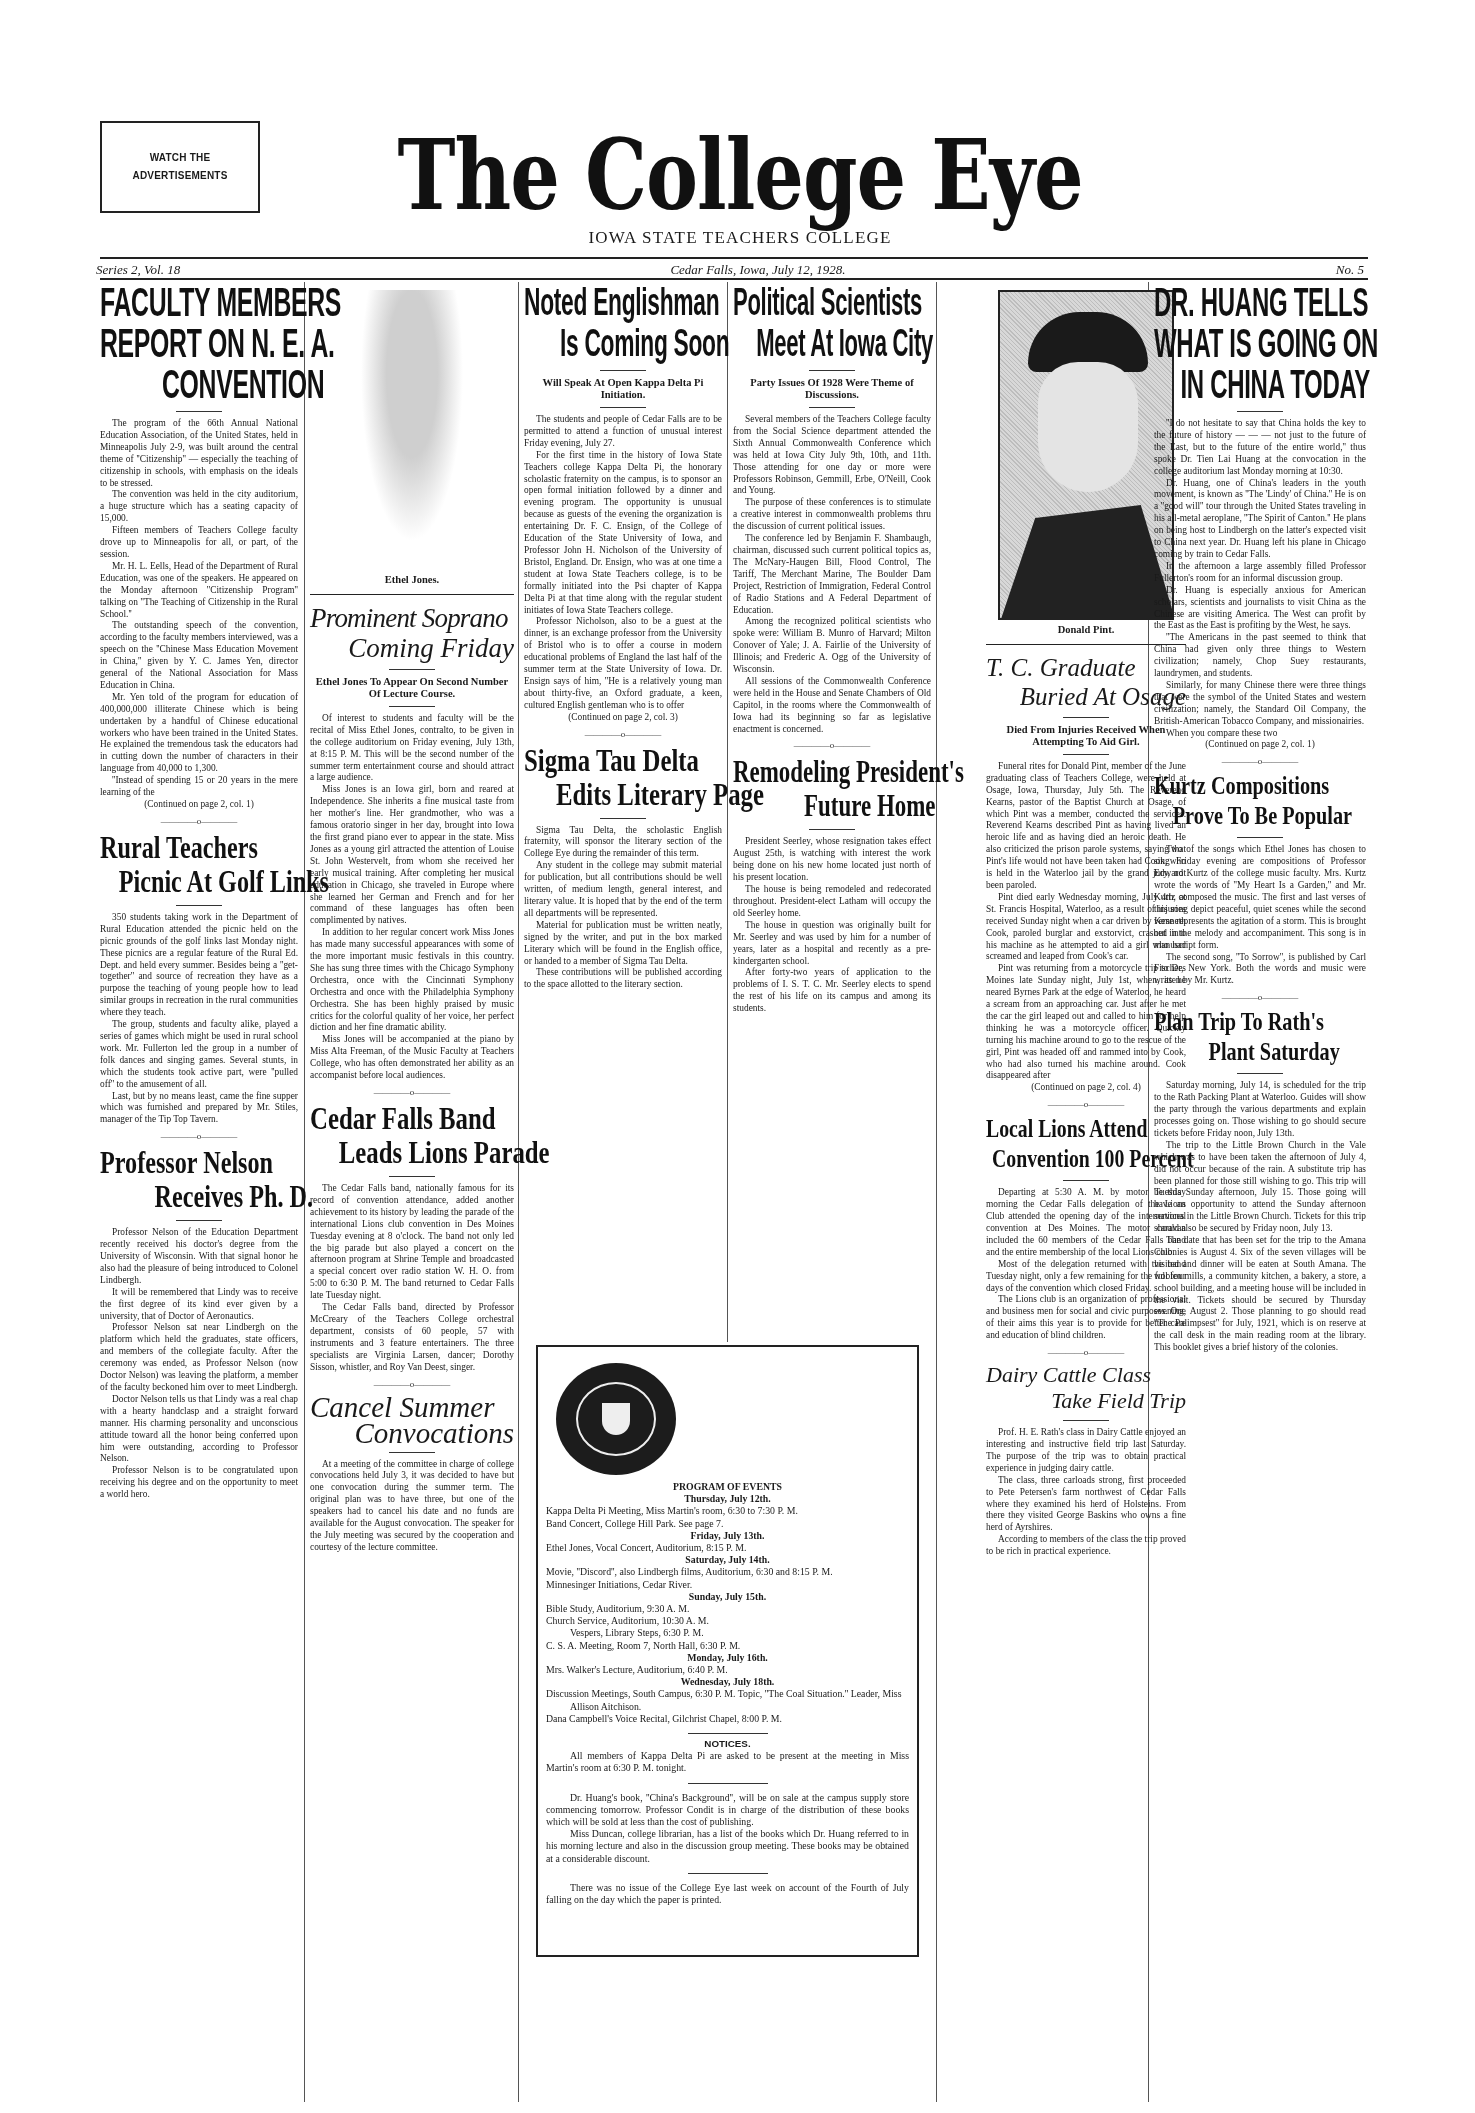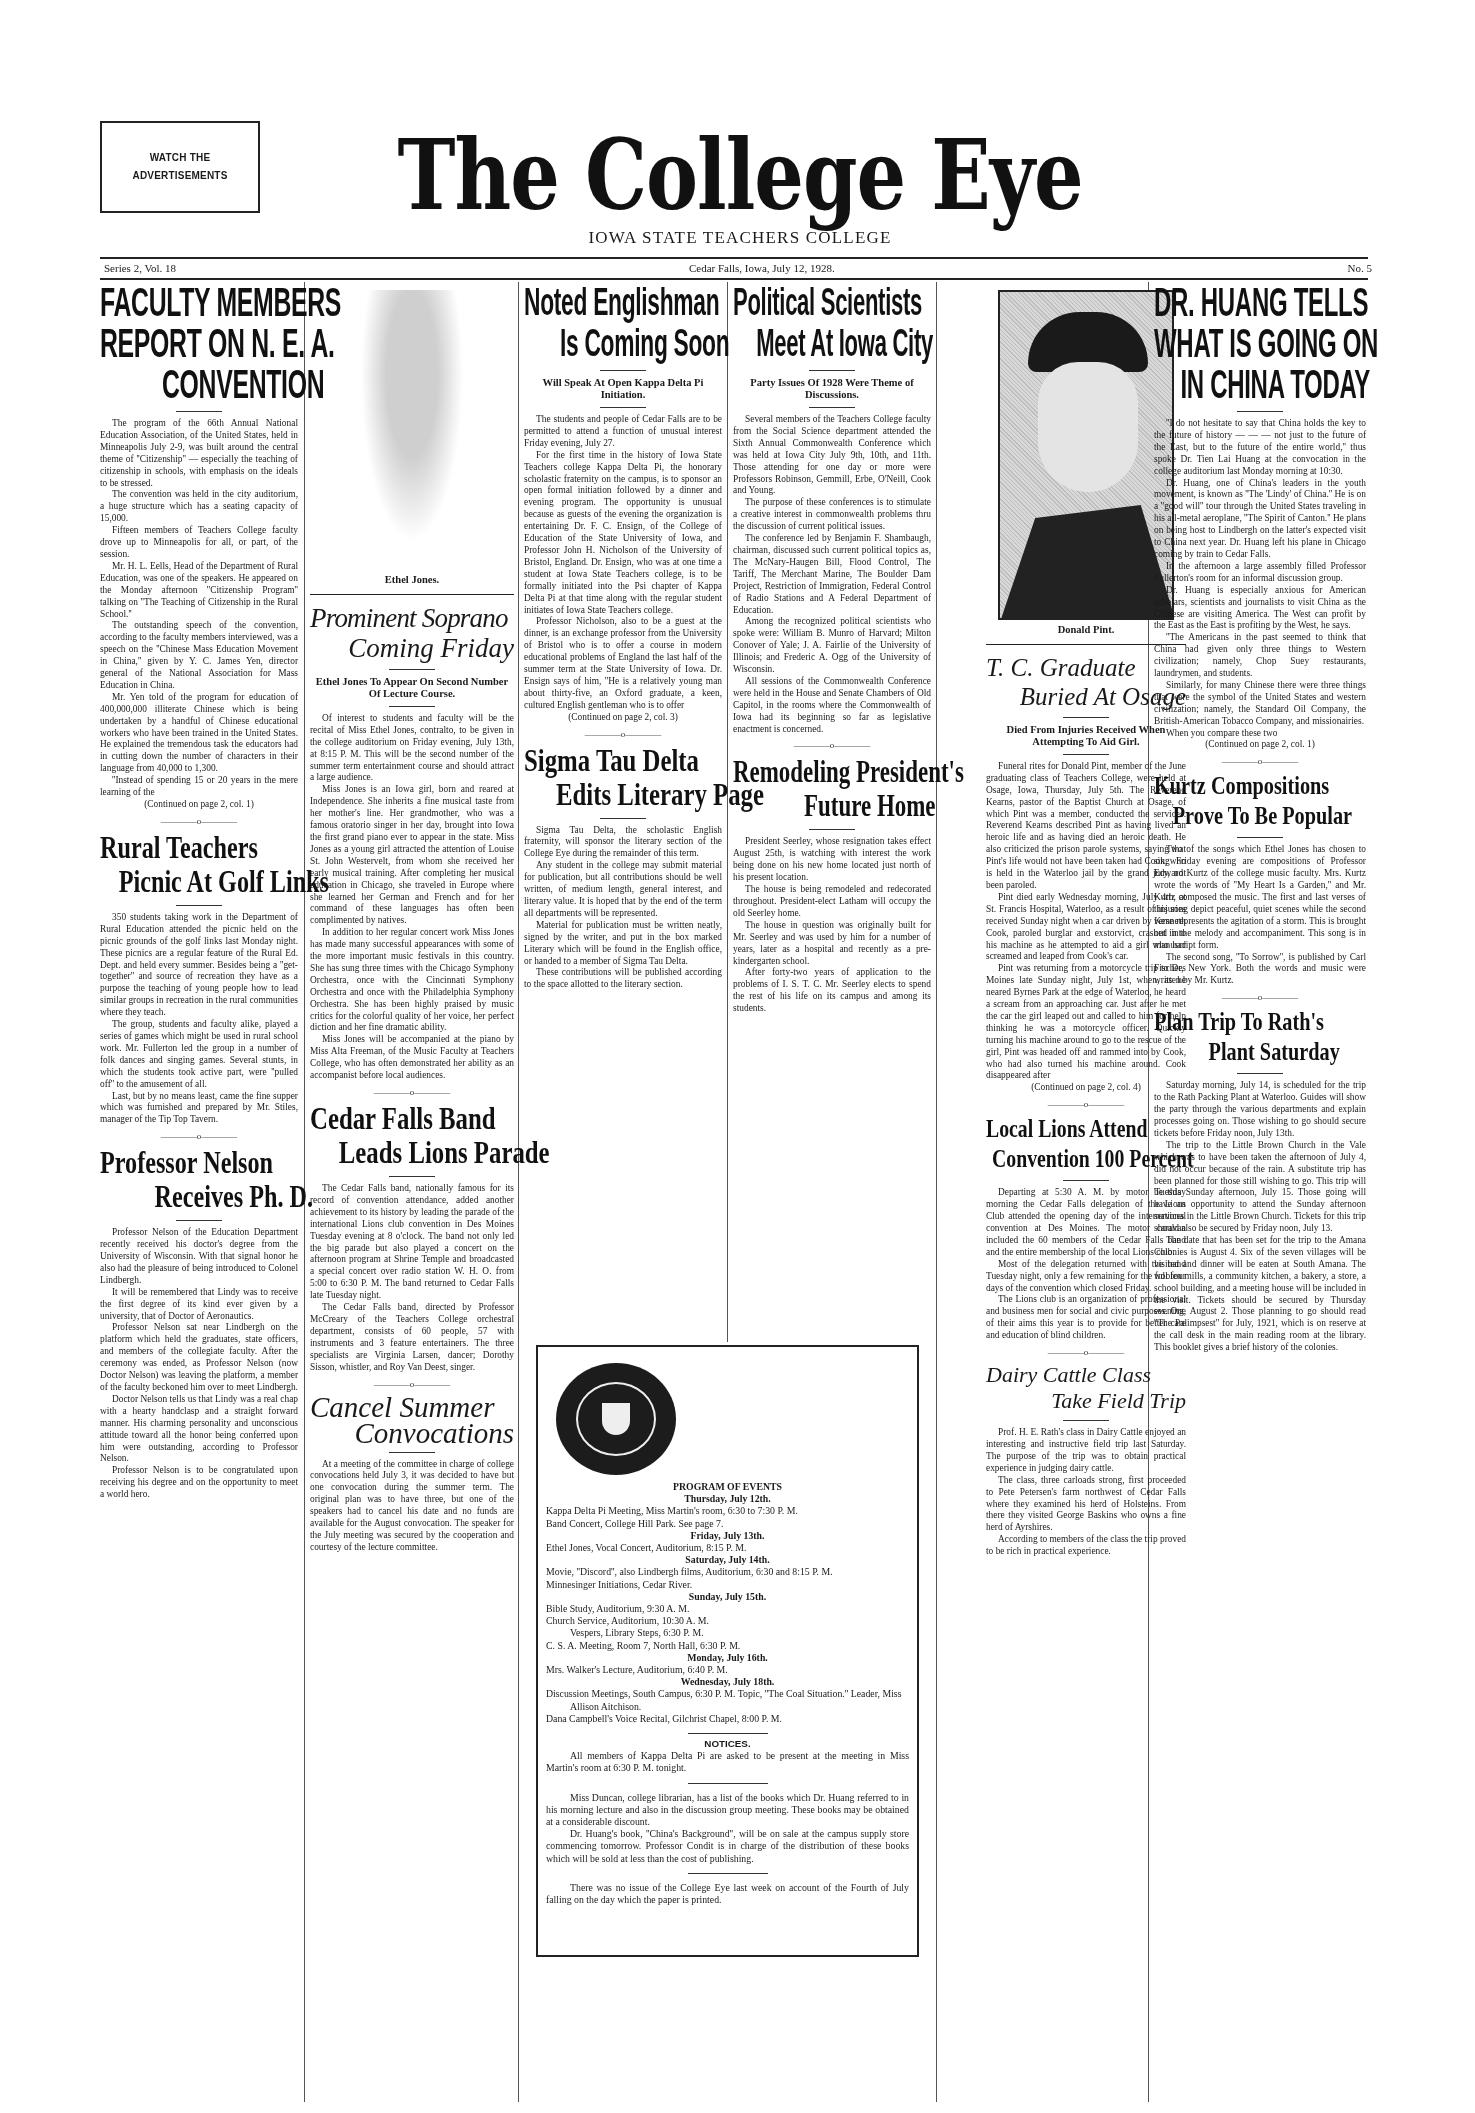--- a/index.html
+++ b/index.html
@@ -6,21 +6,21 @@
   body { width: 1475px; height: 2113px; background: #ffffff; color: #1a1a1a; font-family: "Liberation Serif", "DejaVu Serif", serif; position: relative; overflow: hidden; }
   .page { position: absolute; left: 0; top: 0; width: 1475px; height: 2113px; }
 
   
   .ear { position: absolute; border: 2px solid #222; font-family: "Liberation Sans", sans-serif; font-weight: bold; font-size: 10px; text-align: center; display: flex; flex-direction: column; justify-content: center; line-height: 1.8; letter-spacing: 0.2px; }
   .ear-left { left: 100px; top: 121px; width: 160px; height: 92px; }
   .ear-right { left: 1208px; top: 121px; width: 160px; height: 92px; }
   .flag { position: absolute; left: 300px; top: 118px; width: 880px; text-align: center; font-family: "DejaVu Serif", serif; font-weight: bold; font-size: 78px; letter-spacing: -1px; transform: scaleY(1.25); transform-origin: top center; color: #111; }
   .subflag { position: absolute; left: 300px; top: 228px; width: 880px; text-align: center; font-family: "Liberation Serif", serif; font-size: 17px; letter-spacing: 1.2px; }
   .rule { position: absolute; background: #222; }
-  .dateline { position: absolute; left: 104px; top: 262px; width: 1268px; font-size: 11px; display: flex; justify-content: space-between; }
+  .dateline { position: absolute; left: 96px; top: 262px; width: 1268px; font-size: 13px; display: flex; justify-content: space-between; font-style: italic; }
 
   
   .col { position: absolute; top: 282px; font-size: 9.4px; line-height: 11.9px; text-align: justify; }
   .col p { text-indent: 12px; margin-bottom: 0; }
   .col-sep { position: absolute; top: 282px; width: 1px; background: #555; }
   .hed-cond { font-family: "Liberation Sans", "DejaVu Sans", sans-serif; font-weight: bold; transform: scaleX(0.62); transform-origin: left top; white-space: nowrap; color: #111; }
   .hed-big { font-size: 40px; line-height: 41px; letter-spacing: -0.5px; }
   .hed-mid { font-size: 31px; line-height: 34px; }
   .hed-ital { font-family: "Liberation Serif", serif; font-style: italic; font-size: 27px; line-height: 30px; }
   .deck { font-family: "Liberation Serif", serif; font-weight: bold; font-size: 10.5px; line-height: 12px; text-align: center; }
@@ -228,22 +228,22 @@
       <div class="ctr">Monday, July 16th.</div>
       <div class="ev">Mrs. Walker's Lecture, Auditorium, 6:40 P. M.</div>
       <div class="ctr">Wednesday, July 18th.</div>
       <div class="ev hang">Discussion Meetings, South Campus, 6:30 P. M. Topic, ''The Coal Situation.'' Leader, Miss Allison Aitchison.</div>
       <div class="ev">Dana Campbell's Voice Recital, Gilchrist Chapel, 8:00 P. M.</div>
     </div>
     <div class="short-rule" style="width:80px;margin:8px auto 4px;"></div>
     <div class="ctr" style="font-family:'Liberation Sans',sans-serif;">NOTICES.</div>
     <div style="text-indent:24px;text-align:justify;">All members of Kappa Delta Pi are asked to be present at the meeting in Miss Martin's room at 6:30 P. M. tonight.</div>
     <div class="short-rule" style="width:80px;margin:8px auto;"></div>
+    <div style="text-indent:24px;text-align:justify;">Dr. Huang's book, ''China's Background'', will be on sale at the campus supply store commencing tomorrow. Professor Condit is in charge of the distribution of these books which will be sold at less than the cost of publishing.</div>
     <div style="text-indent:24px;text-align:justify;">Miss Duncan, college librarian, has a list of the books which Dr. Huang referred to in his morning lecture and also in the discussion group meeting. These books may be obtained at a considerable discount.</div>
-    <div style="text-indent:24px;text-align:justify;">Dr. Huang's book, ''China's Background'', will be on sale at the campus supply store commencing tomorrow. Professor Condit is in charge of the distribution of these books which will be sold at less than the cost of publishing.</div>
     <div class="short-rule" style="width:80px;margin:8px auto;"></div>
     <div style="text-indent:24px;text-align:justify;">There was no issue of the College Eye last week on account of the Fourth of July falling on the day which the paper is printed.</div>
   </div>
 
   <div class="col" style="left:942px;width:200px;margin-left:44px;">
     <div class="photo" style="width:176px;height:330px;margin:8px auto 0;border:2px solid #222;">
       <div style="position:absolute;left:28px;top:20px;width:120px;height:60px;background:#1a1a1a;border-radius:60px 60px 10px 10px;"></div>
       <div style="position:absolute;left:38px;top:70px;width:100px;height:130px;background:#e4e4e4;border-radius:40px 40px 50px 50px;"></div>
       <div style="position:absolute;left:0;top:200px;width:176px;height:130px;background:#222;clip-path:polygon(20% 20%, 80% 10%, 100% 100%, 0 100%);"></div>
     </div>

